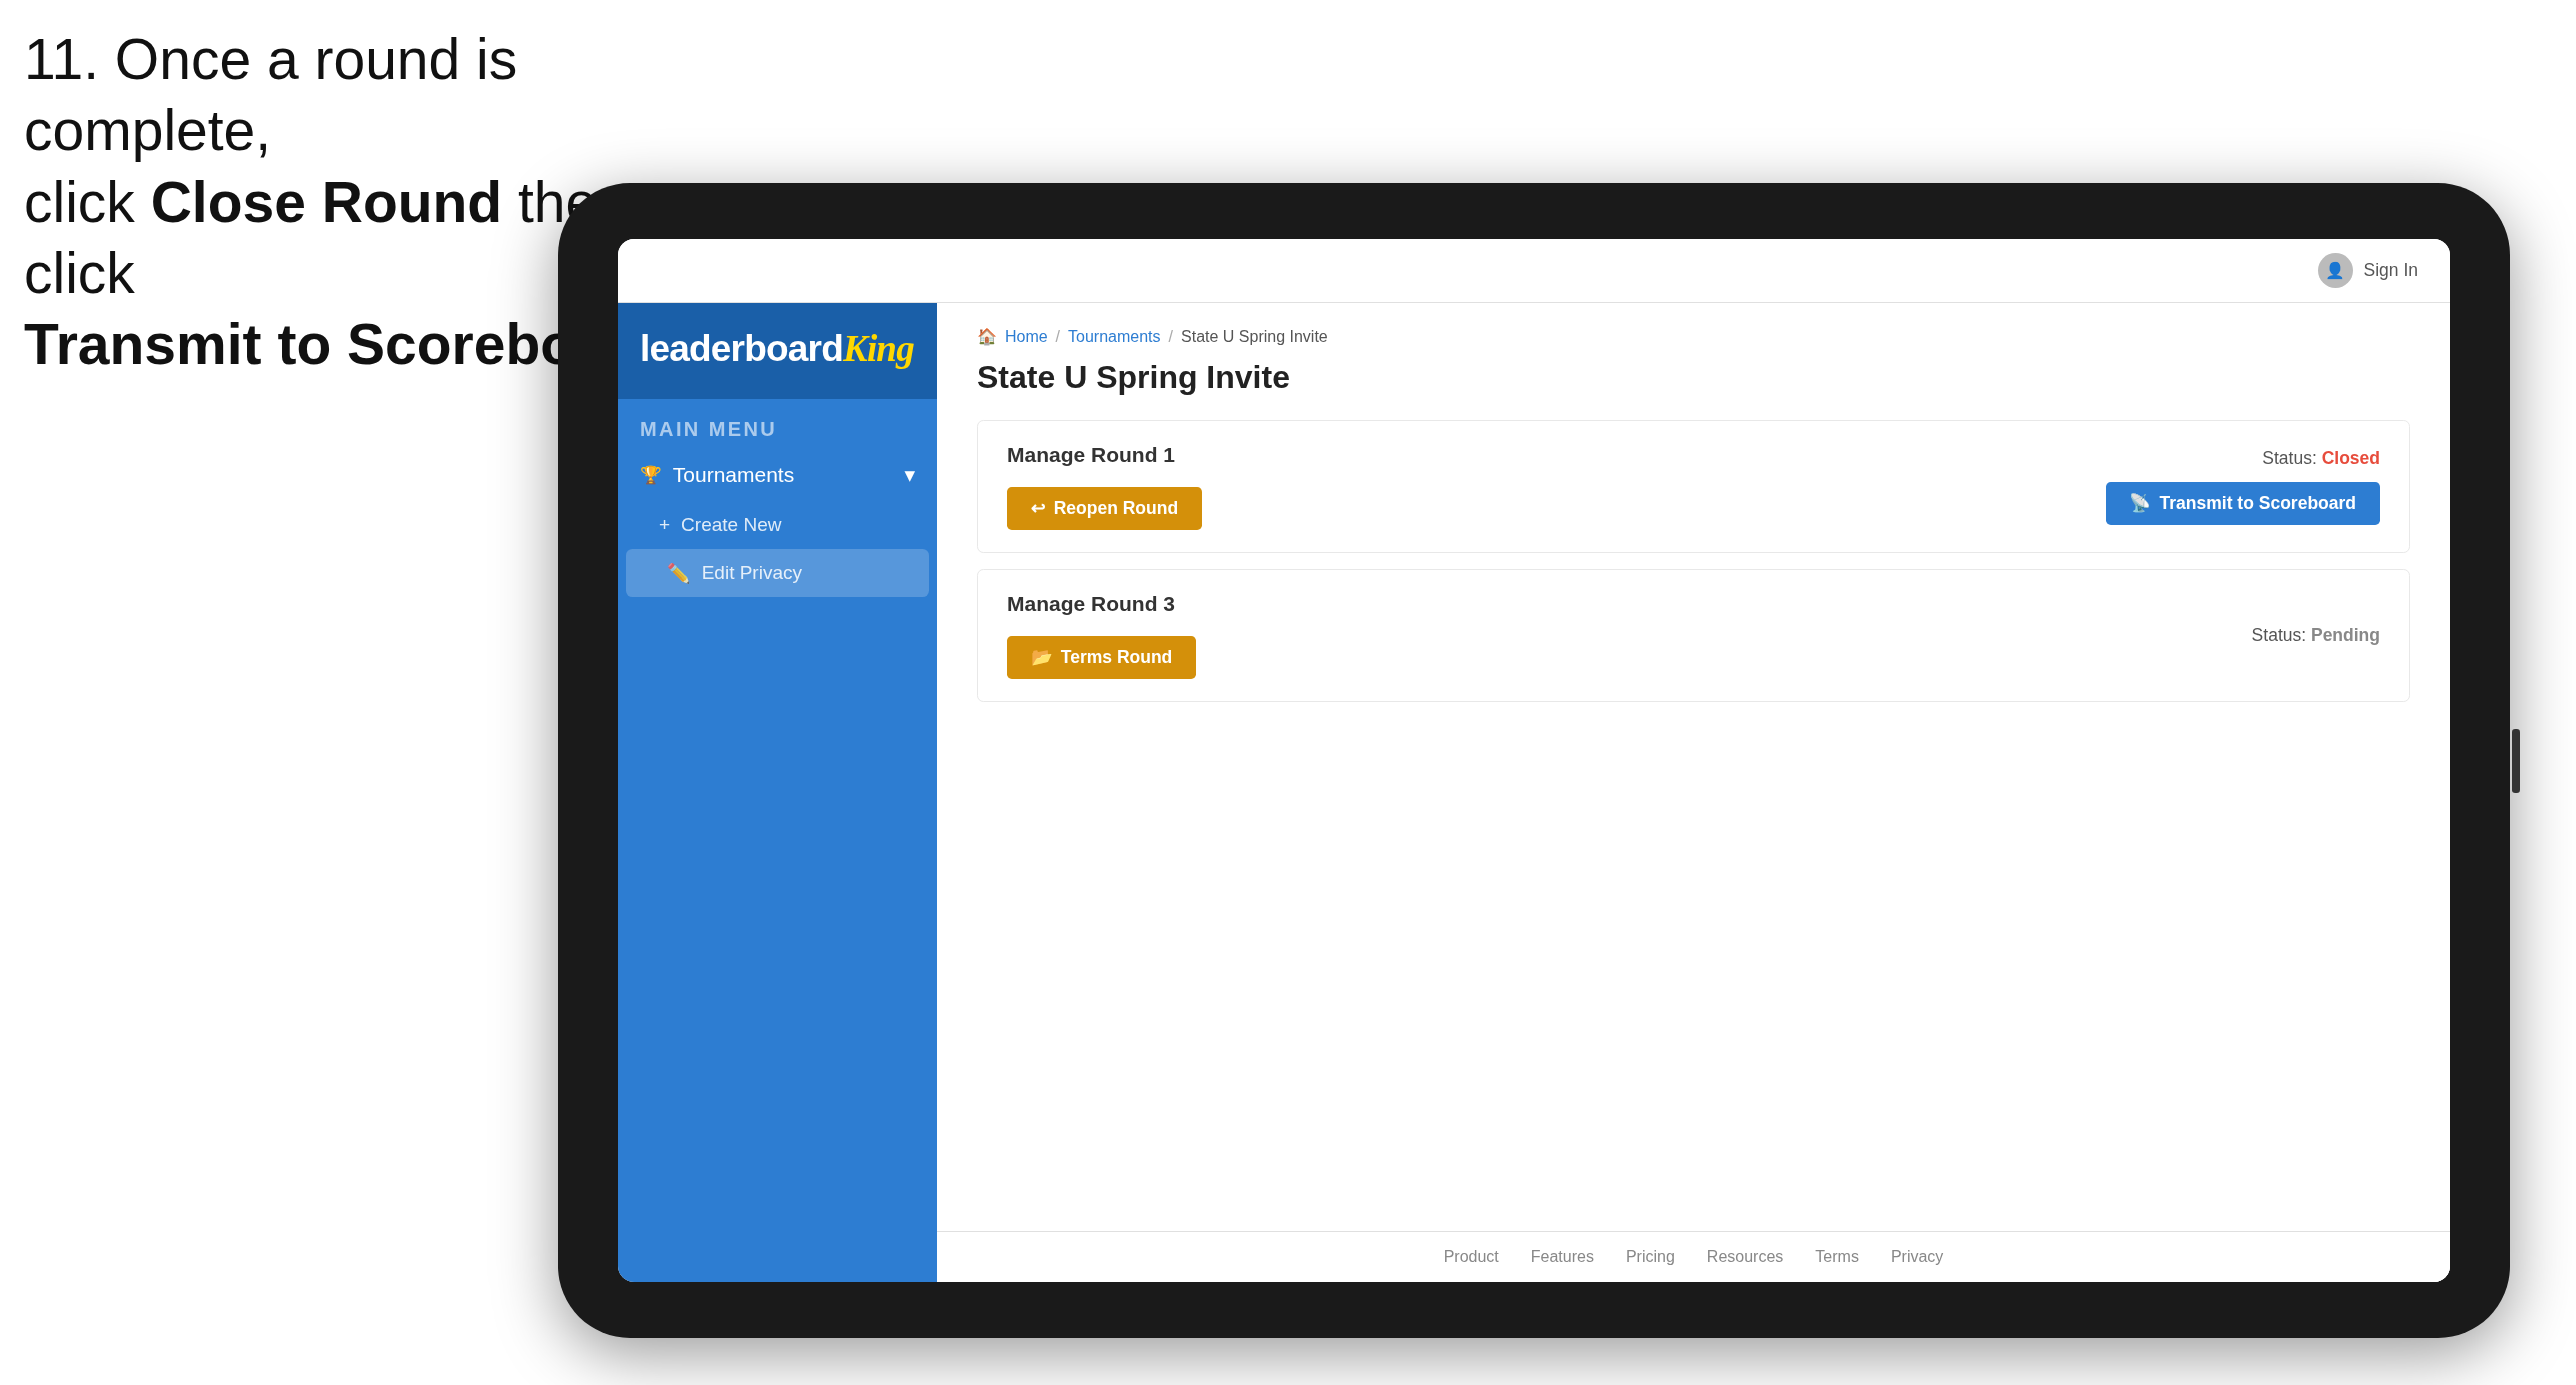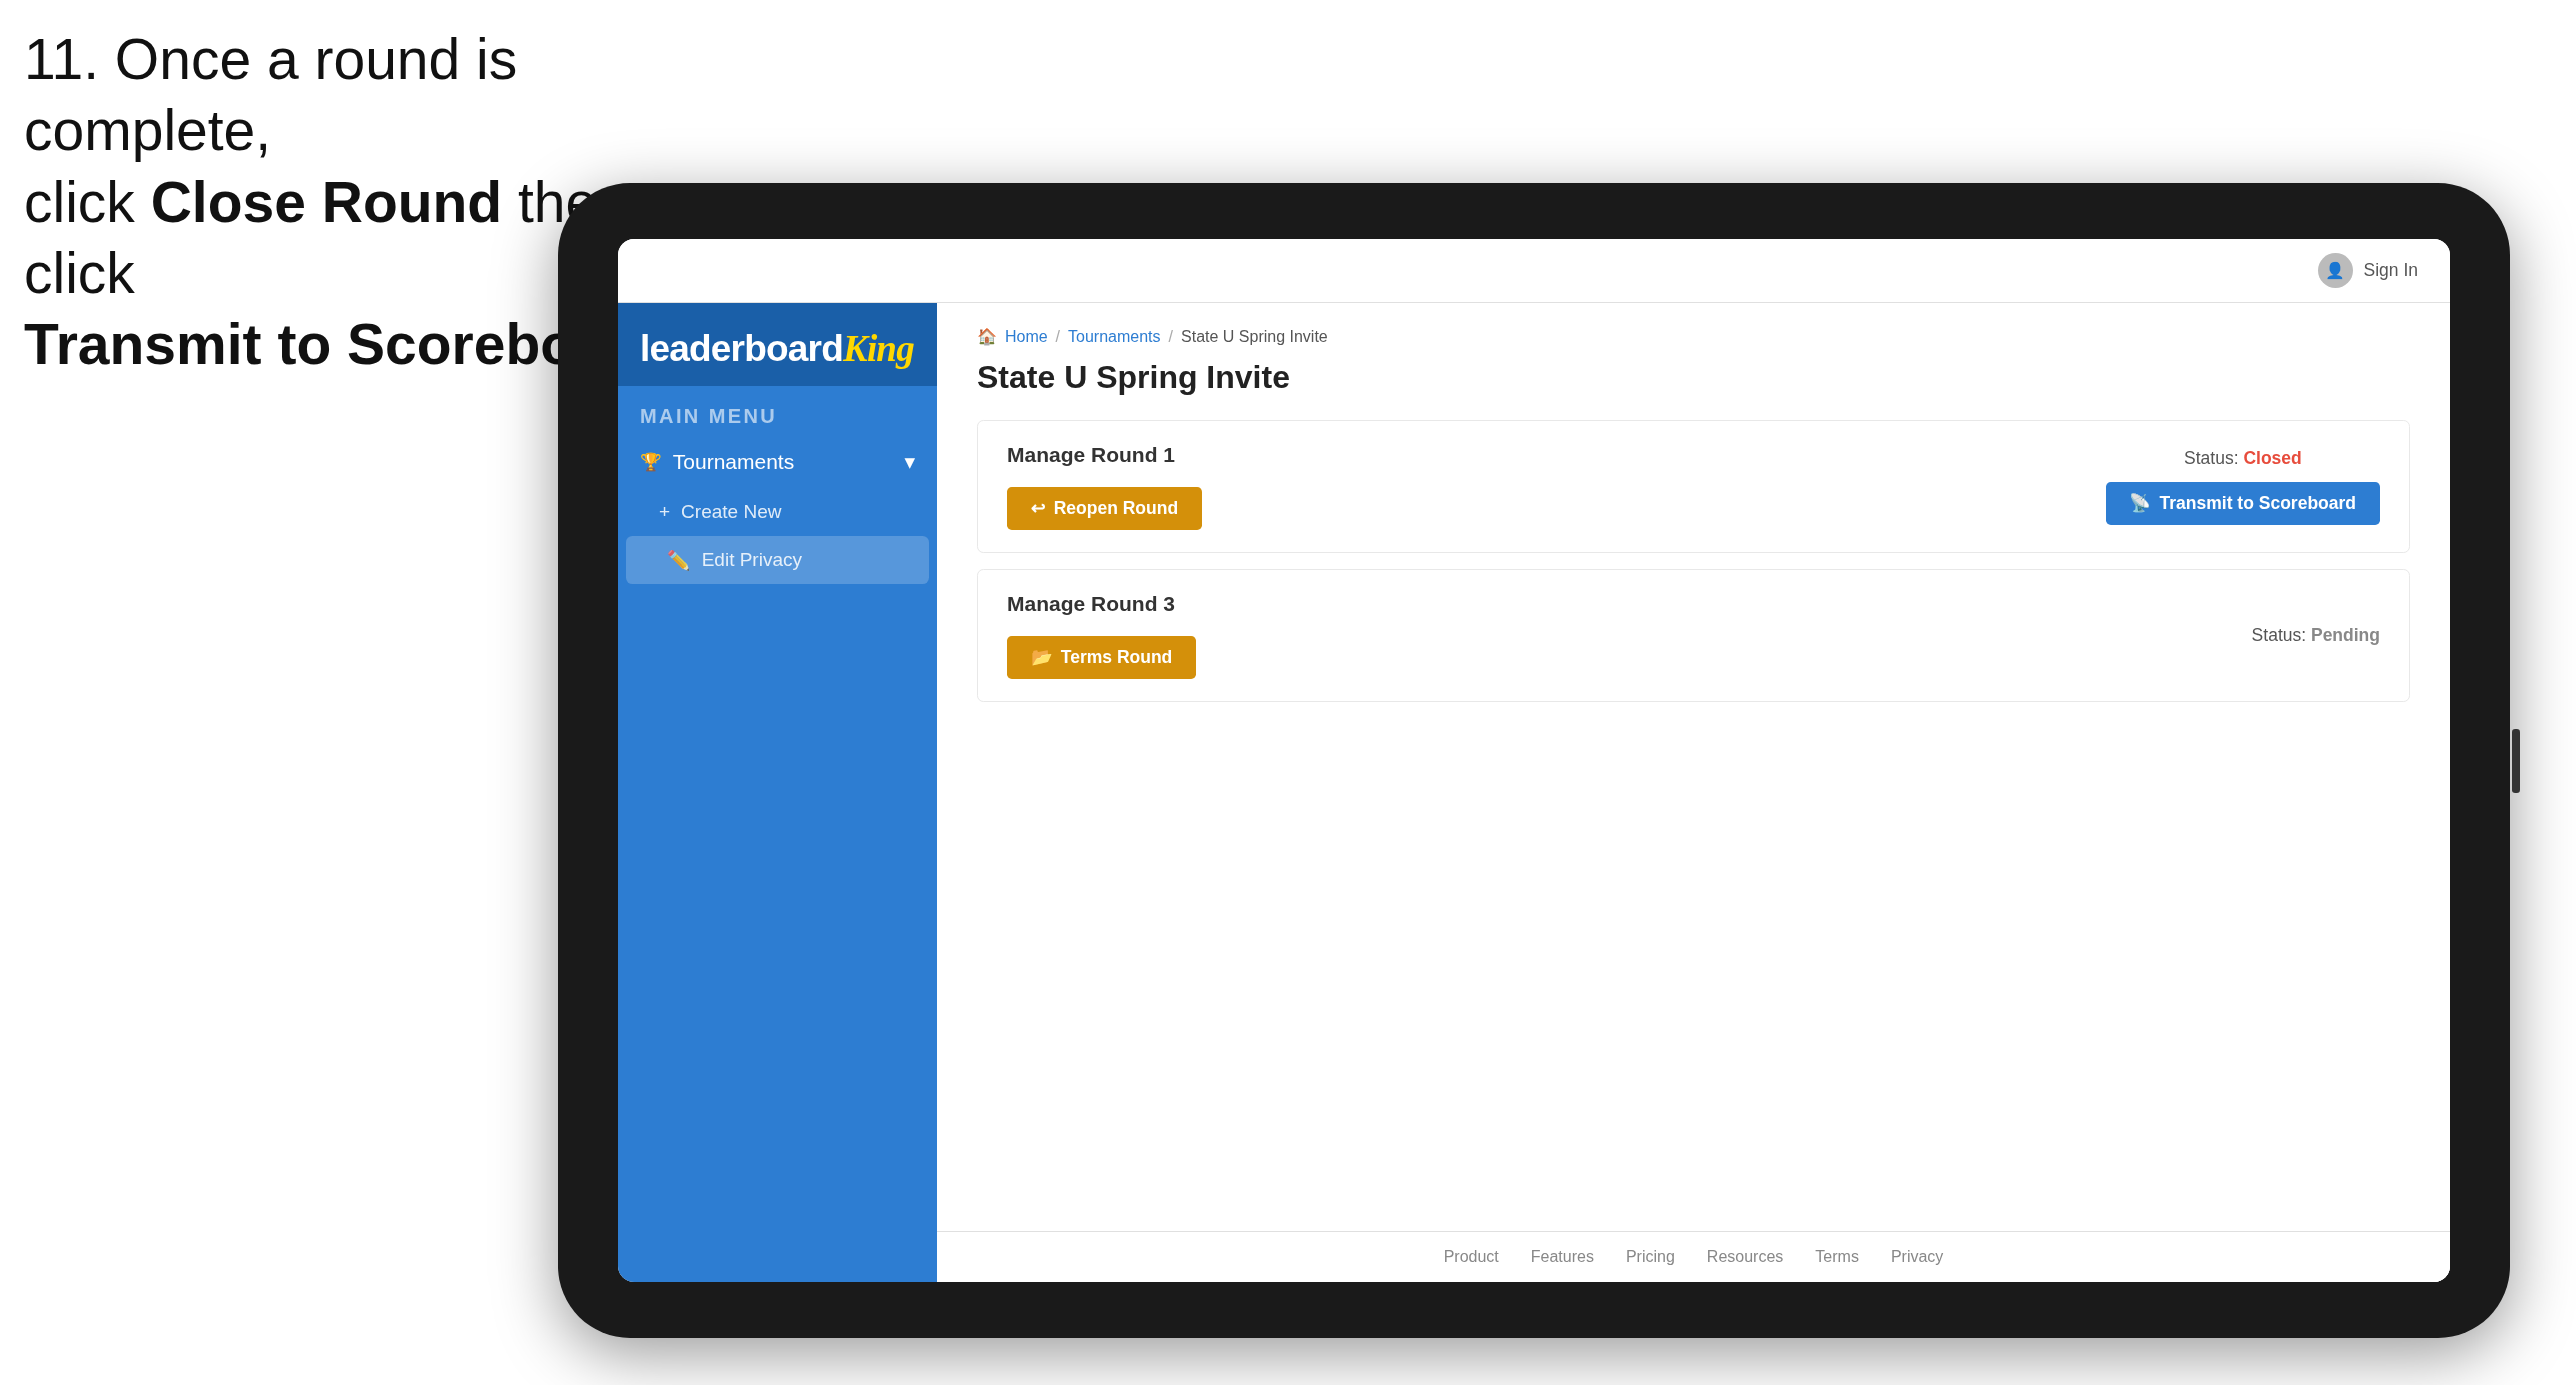--- a/index.html
+++ b/index.html
@@ -72,21 +72,21 @@
     
     .sidebar {
       width: 319px;
       background: #2d7dd2;
       display: flex;
       flex-direction: column;
       flex-shrink: 0;
     }
 
     .sidebar-logo {
-      padding: 24px 22px 16px;
+      padding: 24px 22px 29px;
       background: #1a5fa8;
     }
 
     .logo-text {
       font-size: 37px;
       font-weight: 700;
       color: #fff;
       letter-spacing: -0.8px;
     }
     .logo-text .king {
@@ -229,21 +229,21 @@
 
     .round-left {
       display: flex;
       flex-direction: column;
       gap: 20px;
     }
 
     .round-right {
       display: flex;
       flex-direction: column;
-      align-items: center;
+      align-items: flex-end;
       gap: 12.7px;
     }
 
     .status-label {
       font-size: 17.5px;
       color: #555;
     }
     .status-label .status-value {
       font-weight: 600;
     }

